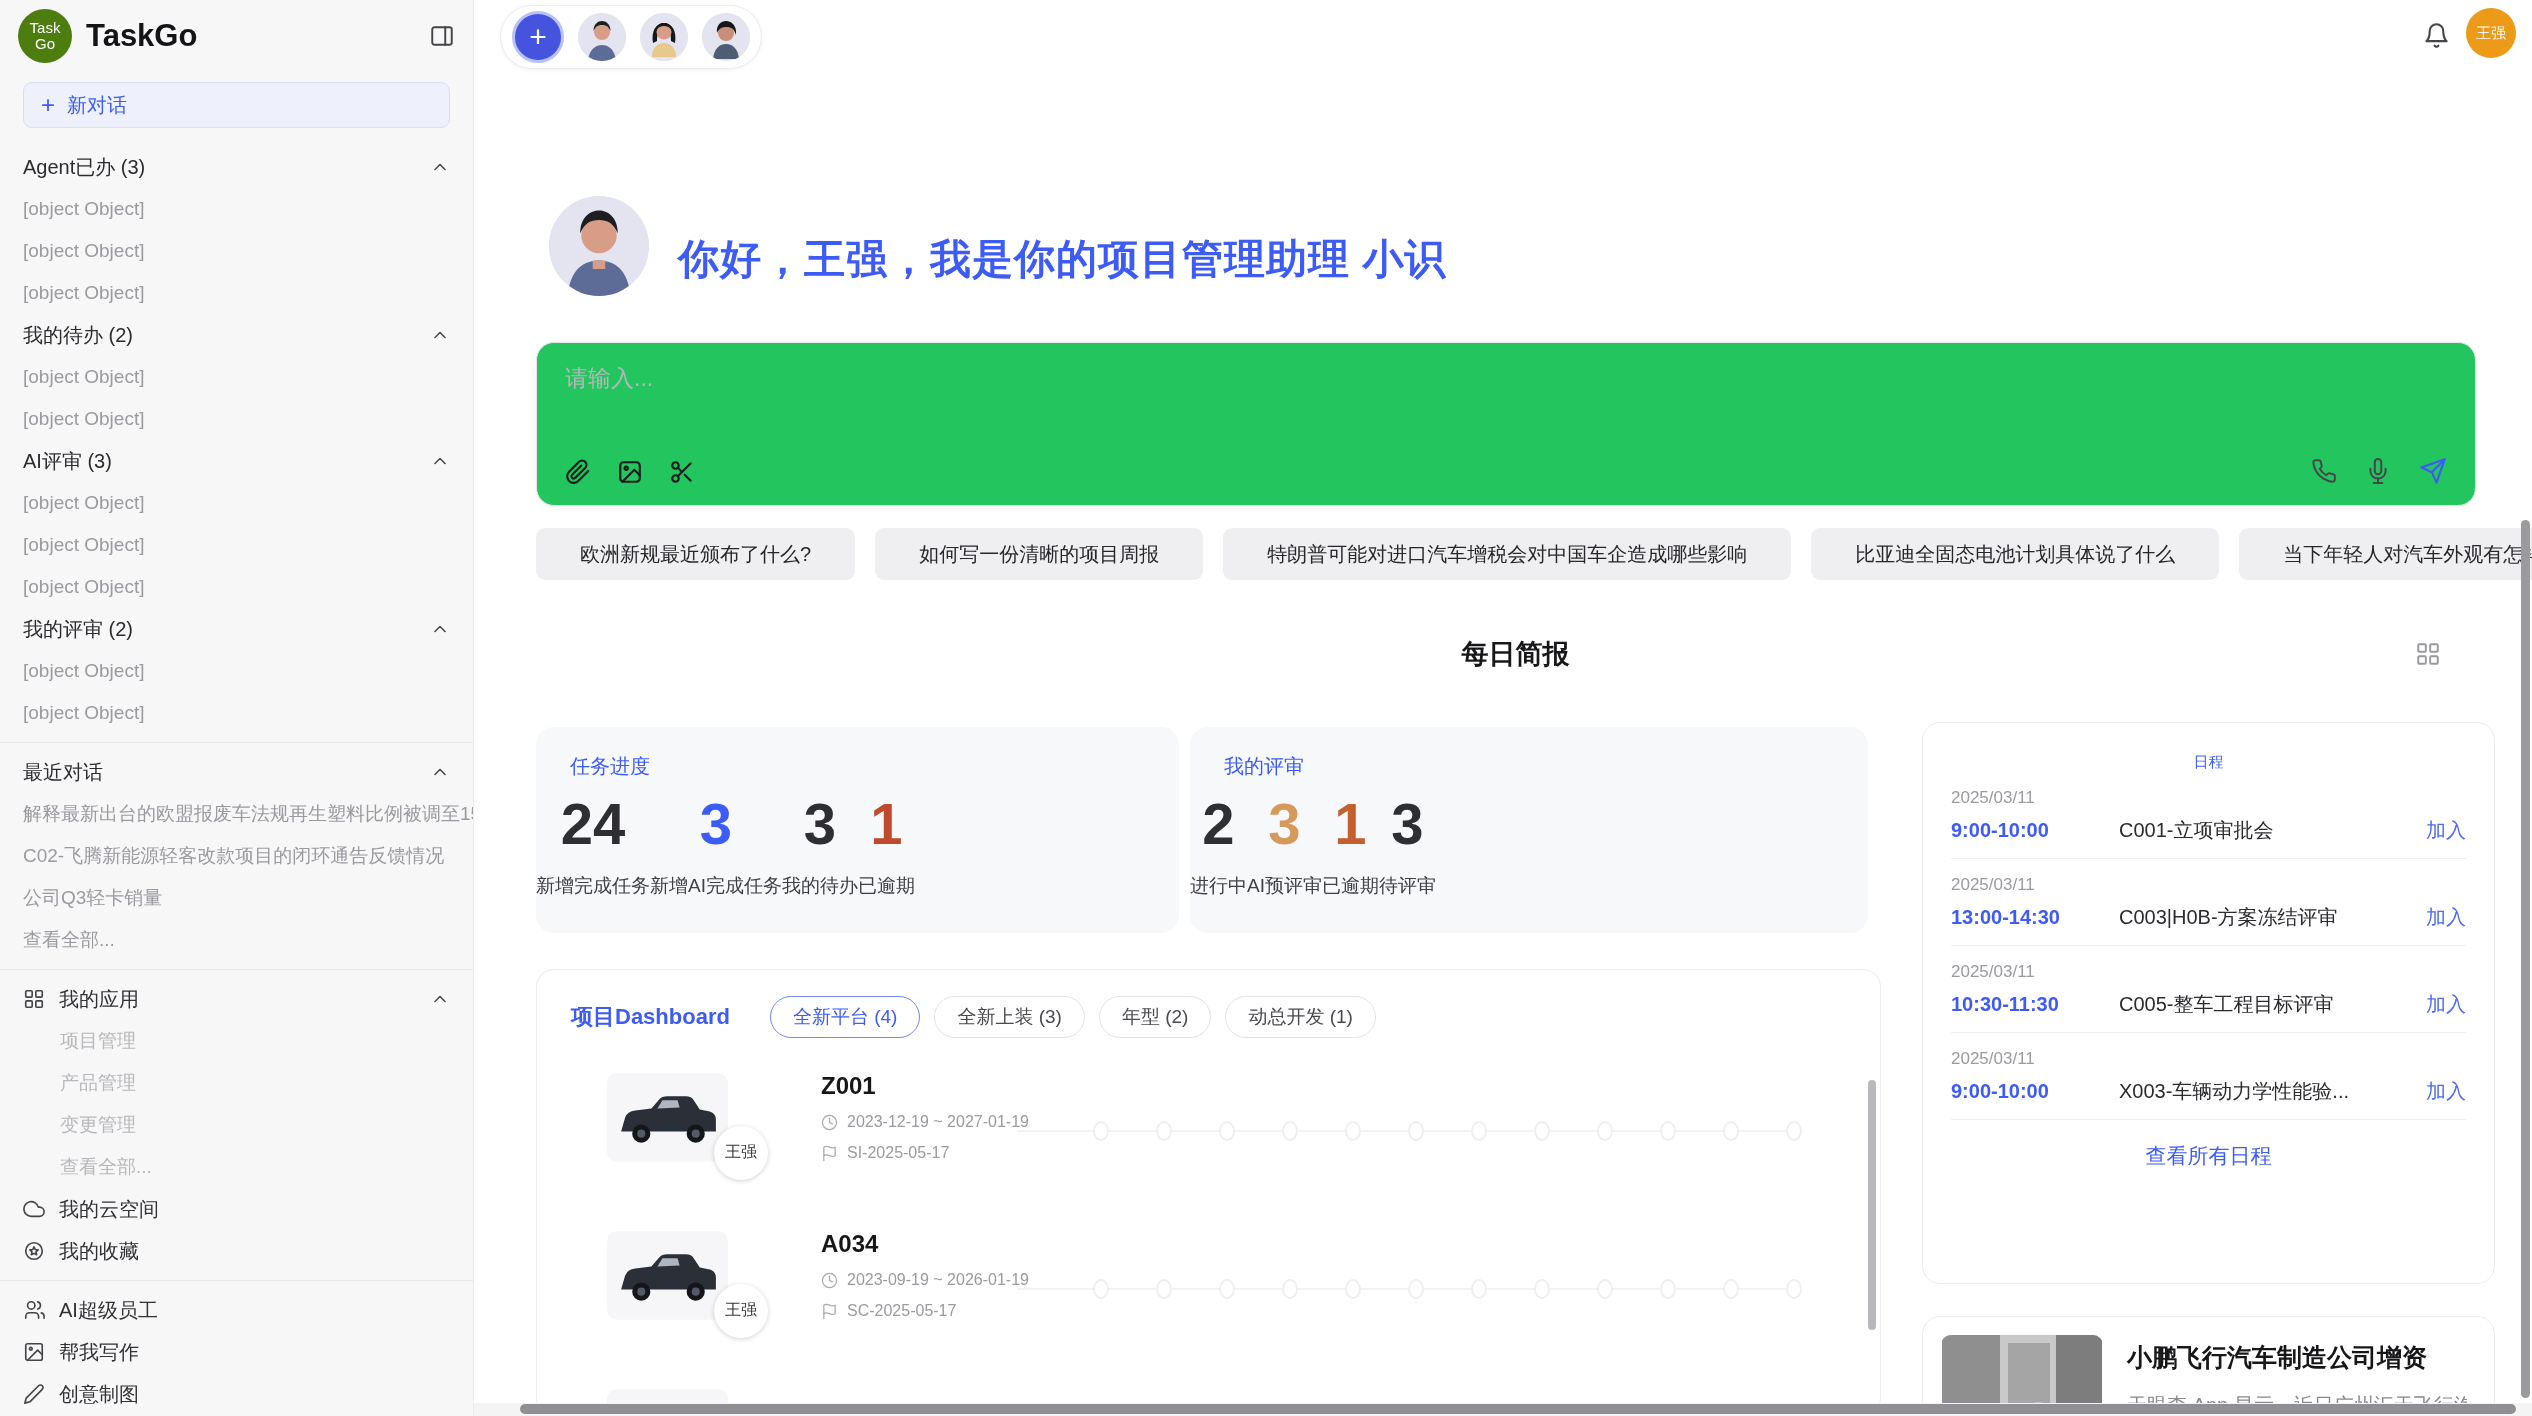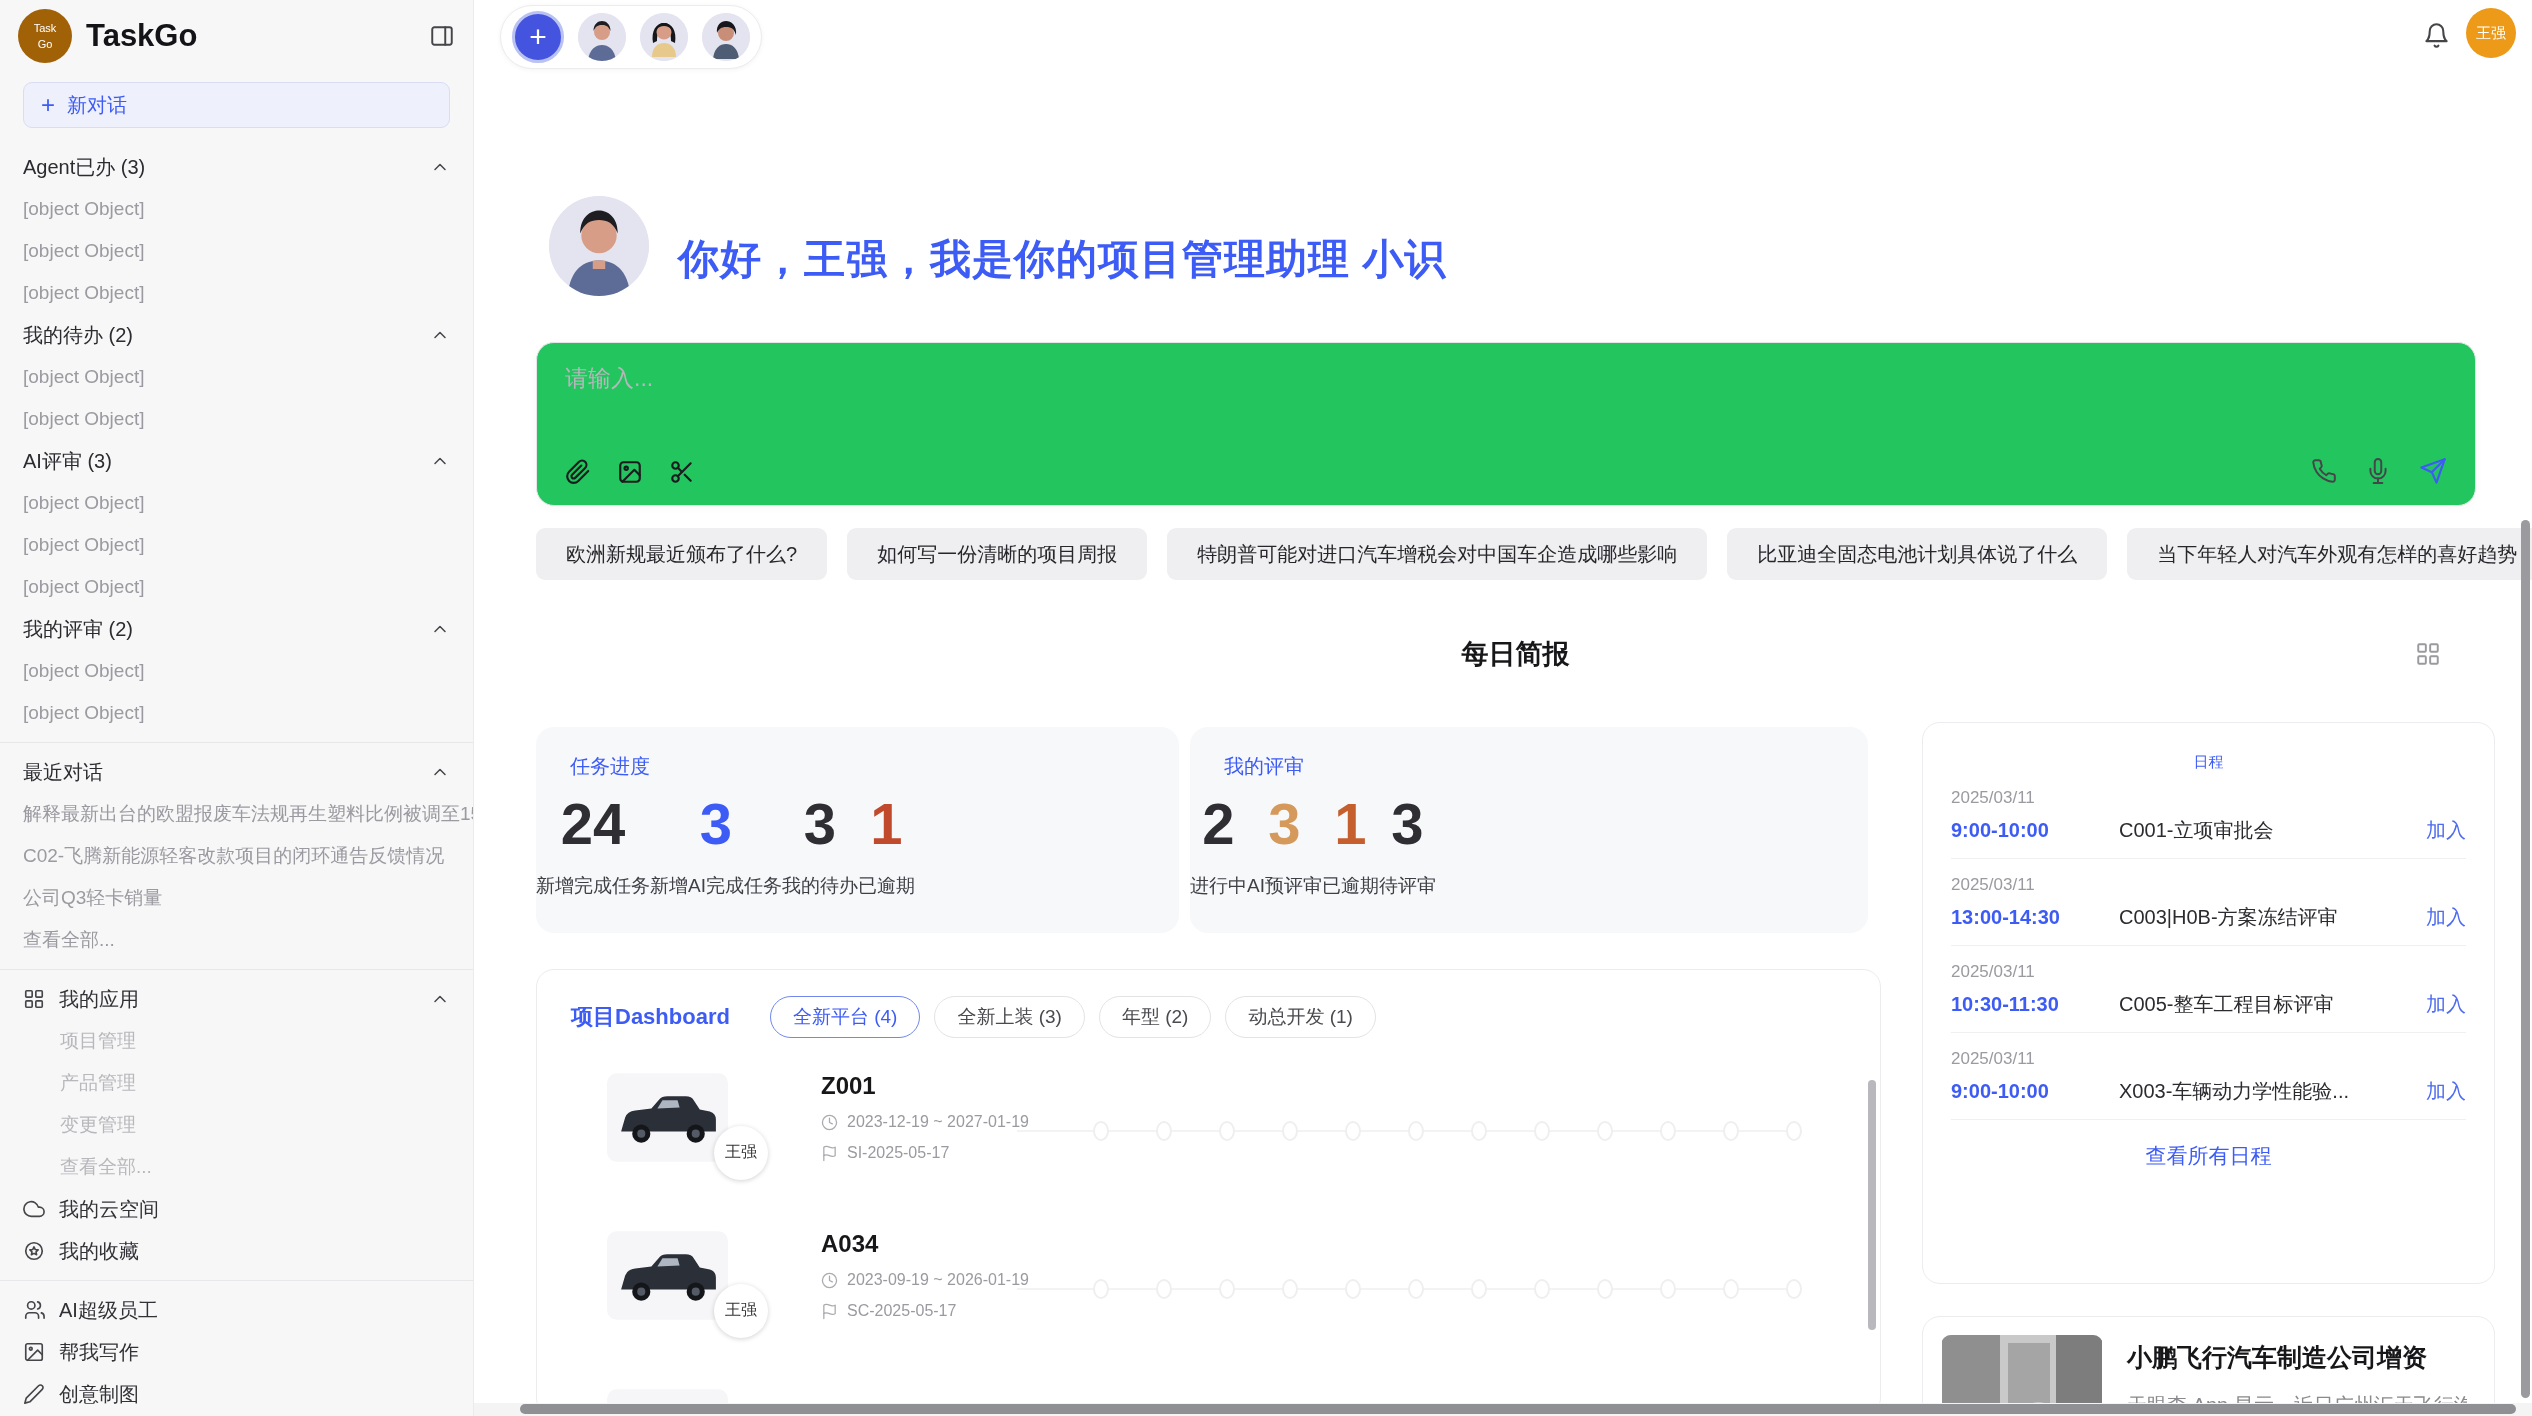--- a/index.html
+++ b/index.html
@@ -4,21 +4,21 @@
 <style>
   *{box-sizing:border-box;margin:0;padding:0}
   html,body{width:2532px;height:1416px}
   body{position:relative;overflow:hidden;background:#fff;font-family:"Liberation Sans","DejaVu Sans",sans-serif;color:#222}
   svg{display:block}
   .ico{stroke:#45454a;stroke-width:1.8;fill:none;stroke-linecap:round;stroke-linejoin:round}
 
   
   #sidebar{position:absolute;left:0;top:0;width:474px;height:1416px;background:#f7f7f8;border-right:1px solid #ebebee}
   .sb-header{height:72px;display:flex;align-items:center;padding:0 18px;gap:14px}
-  .logo{width:54px;height:54px;border-radius:50%;background:#a16207;color:#fff;display:flex;flex-direction:column;align-items:center;justify-content:center;font-size:11px;line-height:16px}
+  .logo{width:54px;height:54px;border-radius:50%;background:#4d7c0f;color:#fff;display:flex;flex-direction:column;align-items:center;justify-content:center;font-size:15px;line-height:16px}
   .app-title{font-size:31px;font-weight:bold;color:#141418}
   .collapse{margin-left:auto;cursor:pointer}
   .new-chat{margin:10px 23px 18px;height:46px;border:1px solid #d9ddf3;background:#eef0fb;border-radius:9px;display:flex;align-items:center;gap:12px;padding:0 17px;color:#3D5BF5;font-size:20px;cursor:pointer}
   .plus-sm{font-size:24px;line-height:1;color:#3D5BF5}
   .sec-header{height:42px;display:flex;align-items:center;padding:0 23px;color:#2b2b30;font-size:20px}
   .sec-header .chev{margin-left:auto}
   .sec-item{height:42px;line-height:42px;padding:0 23px;color:#9a9aa0;font-size:19px;white-space:nowrap;overflow:hidden;cursor:pointer}
   .sb-divider{height:1px;background:#e8e8ea;margin:8px 0}
   .side-row{height:42px;display:flex;align-items:center;gap:14px;padding:0 23px;font-size:20px;color:#313136;cursor:pointer}
   .side-sub{height:42px;line-height:42px;padding:0 23px 0 60px;color:#b8b8bc;font-size:19px;cursor:pointer}
@@ -36,21 +36,21 @@
 
   .input-card{position:absolute;left:62px;top:342px;width:1940px;height:164px;border:1px solid #e6e6e9;border-radius:18px;background:#22c55e;box-shadow:0 2px 10px rgba(0,0,0,.03)}
   .chat-input{position:absolute;left:28px;top:22px;width:1600px;border:none;outline:none;font-size:23px;color:#333;background:transparent;font-family:inherit}
   .chat-input::placeholder{color:#b6b6bb}
   .in-icons-l{position:absolute;left:28px;bottom:20px;display:flex;gap:26px;align-items:center}
   .in-icons-r{position:absolute;right:28px;bottom:20px;display:flex;gap:28px;align-items:center}
   .in-icons-l .ico,.in-icons-r .ico{cursor:pointer}
   .send .ico{stroke:#3D5BF5}
 
   .chips{position:absolute;left:62px;top:528px;width:1940px;display:flex;justify-content:space-between;gap:20px}
-  .chip{height:52px;background:#efeff1;border-radius:9px;display:flex;align-items:center;padding:0 30px;font-size:20px;color:#26262b;white-space:nowrap;cursor:pointer}
+  .chip{height:52px;background:#efeff1;border-radius:9px;display:flex;align-items:center;padding:0 44px;font-size:20px;color:#26262b;white-space:nowrap;cursor:pointer}
 
   .briefing-title{position:absolute;top:636px;left:62px;width:1959px;text-align:center;font-size:27px;font-weight:bold;color:#17171a}
   .layout-icon{position:absolute;top:641px;right:91px;cursor:pointer}
   .layout-icon .ico{stroke:#9a9a9e}
 
   .stats-row{position:absolute;left:62px;top:727px;display:flex;gap:11px}
   .stat-card{background:#f7f8fa;border-radius:18px;height:206px;padding-top:26px}
   .stat-card.c1{width:643px}
   .stat-card.c2{width:678px}
   .stat-title{padding-left:34px;color:#3D5BF5;font-size:20px}

